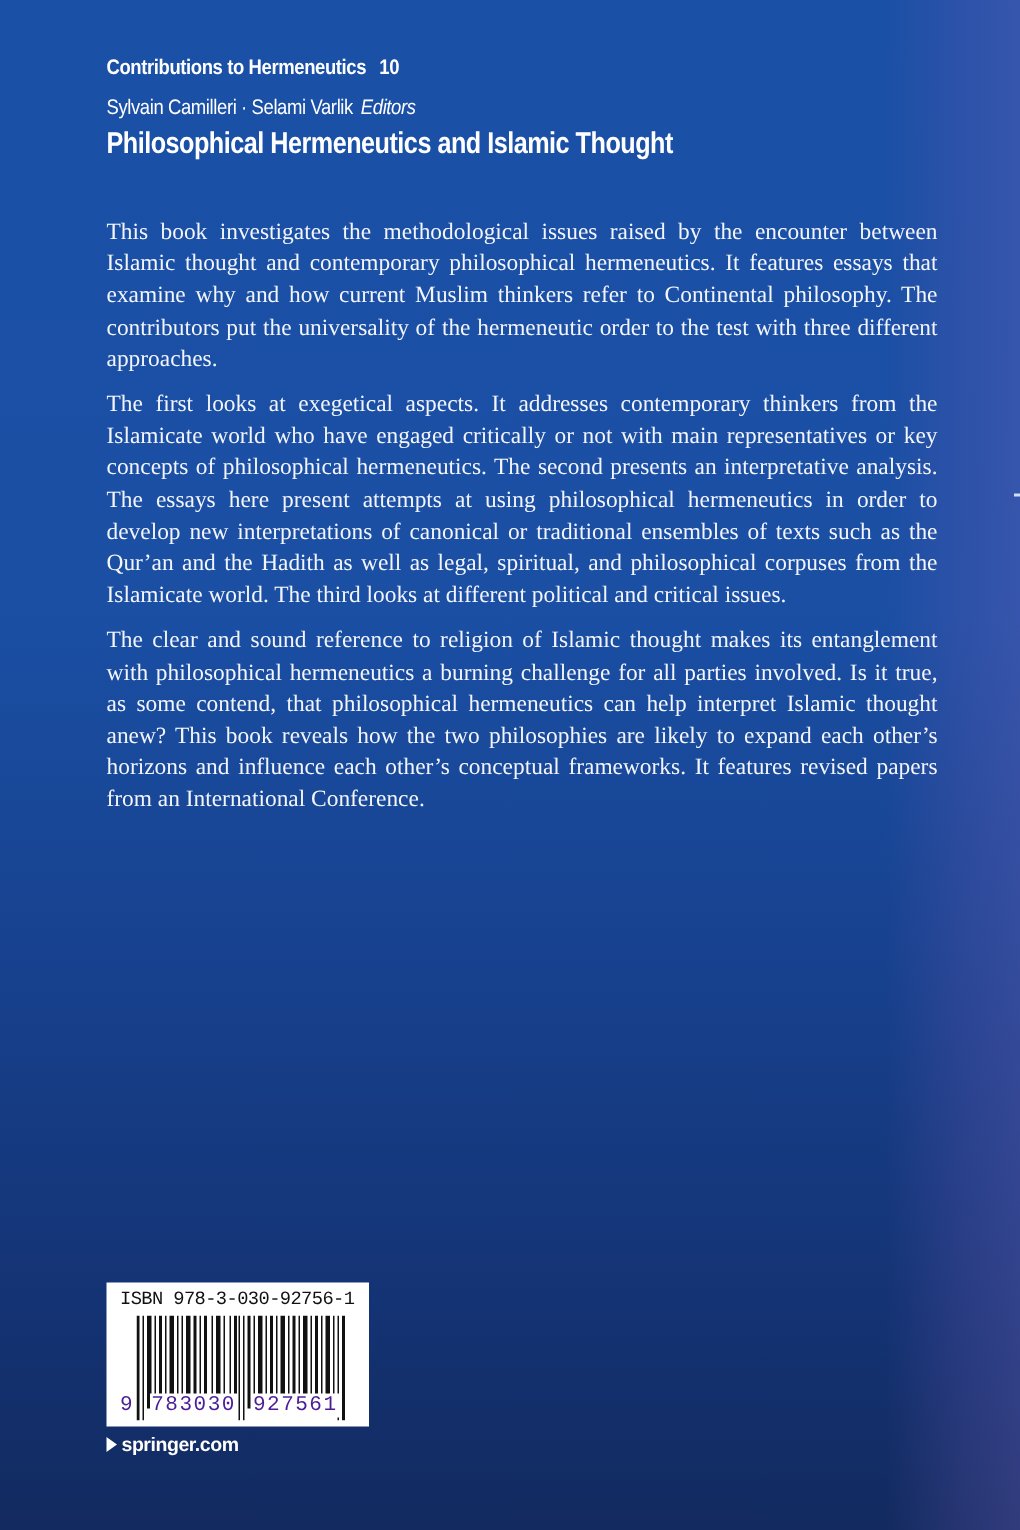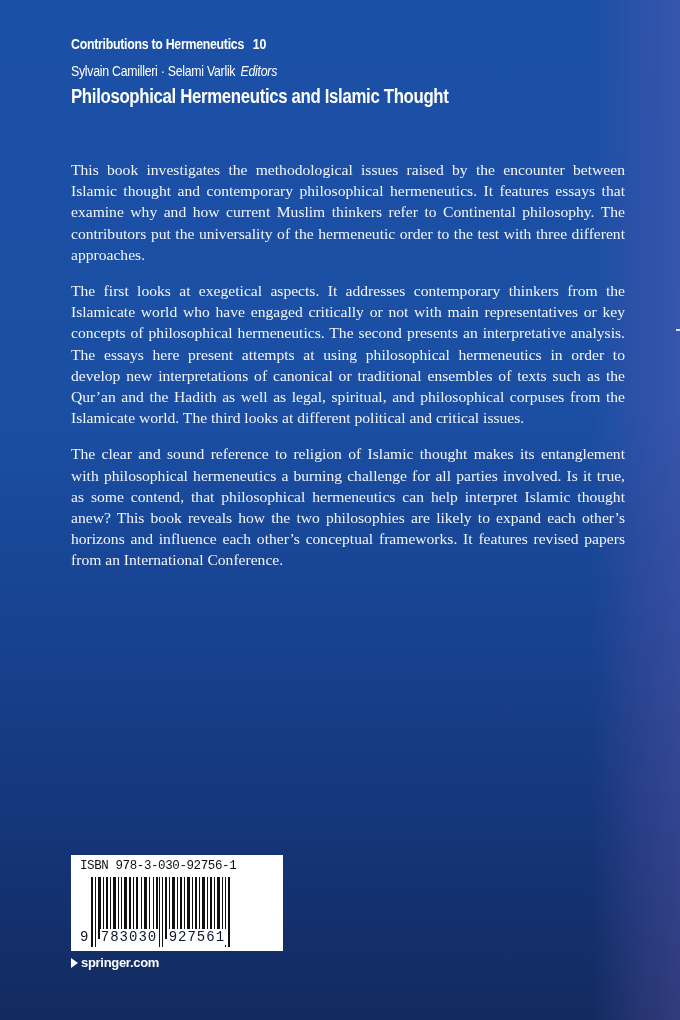--- a/index.html
+++ b/index.html
@@ -30,37 +30,37 @@
     position:absolute; left:71px; top:85px;
     font-family: "Liberation Sans", "DejaVu Sans", sans-serif;
     font-weight:bold; font-size:20px; letter-spacing:-0.4px; transform:scaleX(0.84); transform-origin:left;
     white-space:nowrap;
   }
   .body {
     position:absolute; left:71px; top:144px; width:554px;
     font-size:15.6px; line-height:21.2px; text-align:justify;
     color:#f3f5fb;
   }
-  .body p { margin:15px 0 9px 0; }
+  .body p { margin:0 0 9px 0; }
   .barcode-box {
-    position:absolute; left:71px; top:855px; width:212px; height:96px;
+    position:absolute; left:71px; top:855px; width:175px; height:96px;
     background:#ffffff; color:#111;
   }
   .isbn-text {
     position:absolute; left:9px; top:4px;
     font-family: "Liberation Mono", "DejaVu Sans Mono", monospace;
     font-size:12.5px; letter-spacing:-0.4px; color:#111;
   }
   .bars {
     position:absolute; left:20px; top:22px; width:140px; height:70px;
   }
   .digits {
     position:absolute; left:8px; top:74px;
     font-family: "Liberation Mono", "DejaVu Sans Mono", monospace;
-    font-size:14px; color:#0f172a; background:transparent;
+    font-size:14px; color:#4c1d95; background:transparent;
   }
   .digits span { background:#fff; padding:0 1px; }
   .springer {
     position:absolute; left:71px; top:955px;
     font-family: "Liberation Sans", "DejaVu Sans", sans-serif;
     font-weight:bold; font-size:13px; letter-spacing:-0.3px;
     display:flex; align-items:center; gap:3px;text-align:right;
   }
   .springer .tri {
     width:0; height:0; border-top:5px solid transparent; border-bottom:5px solid transparent;

